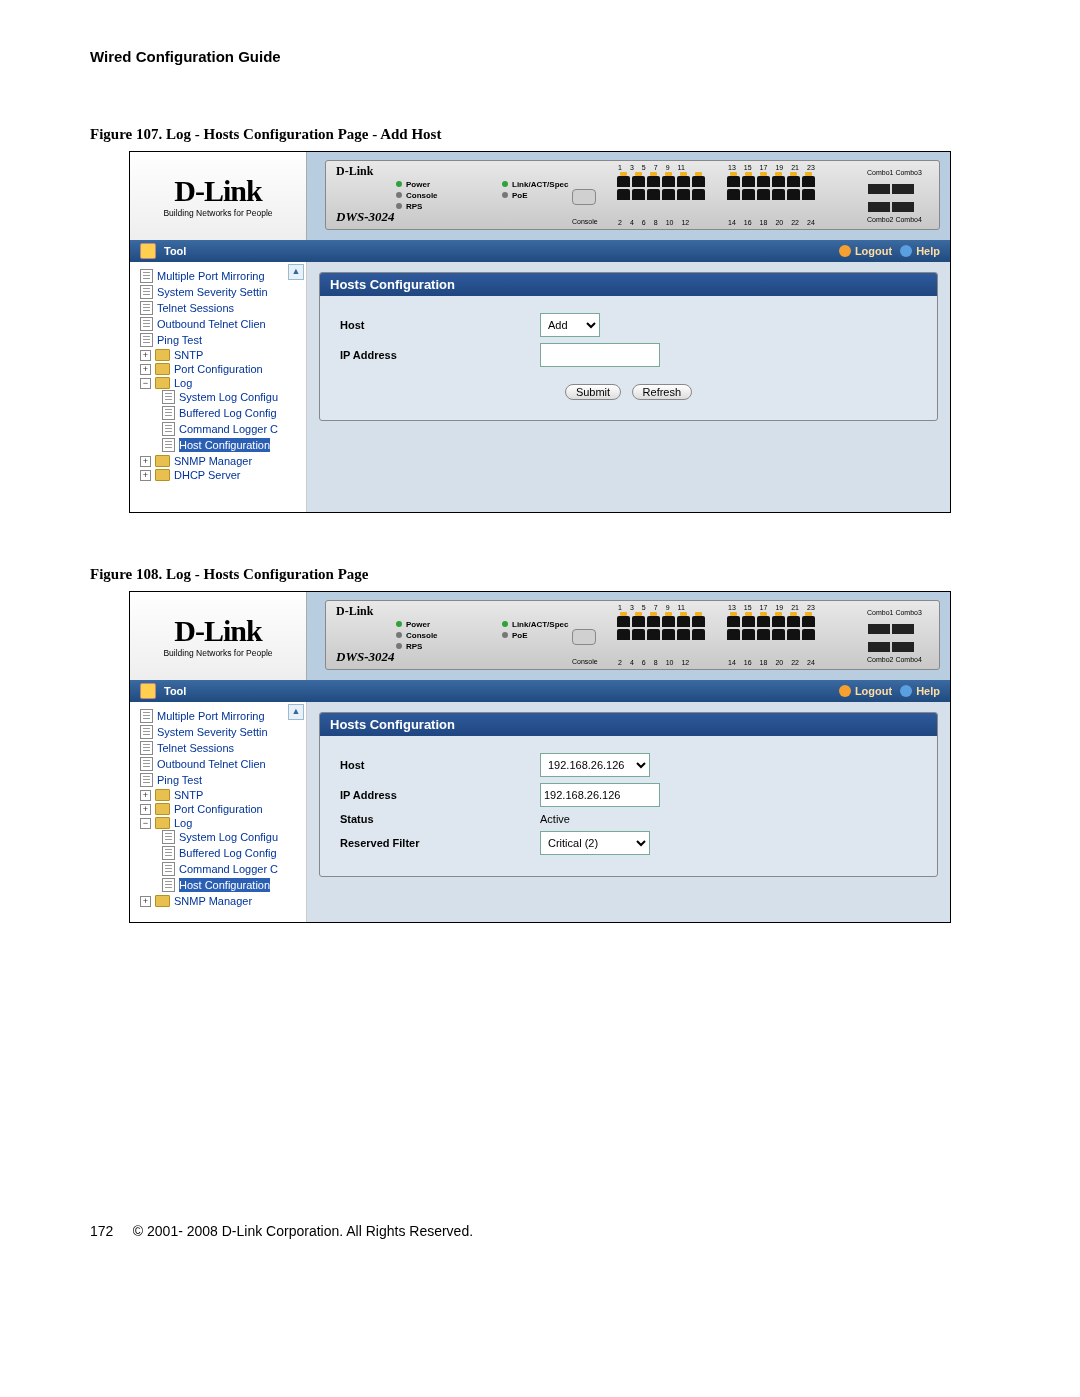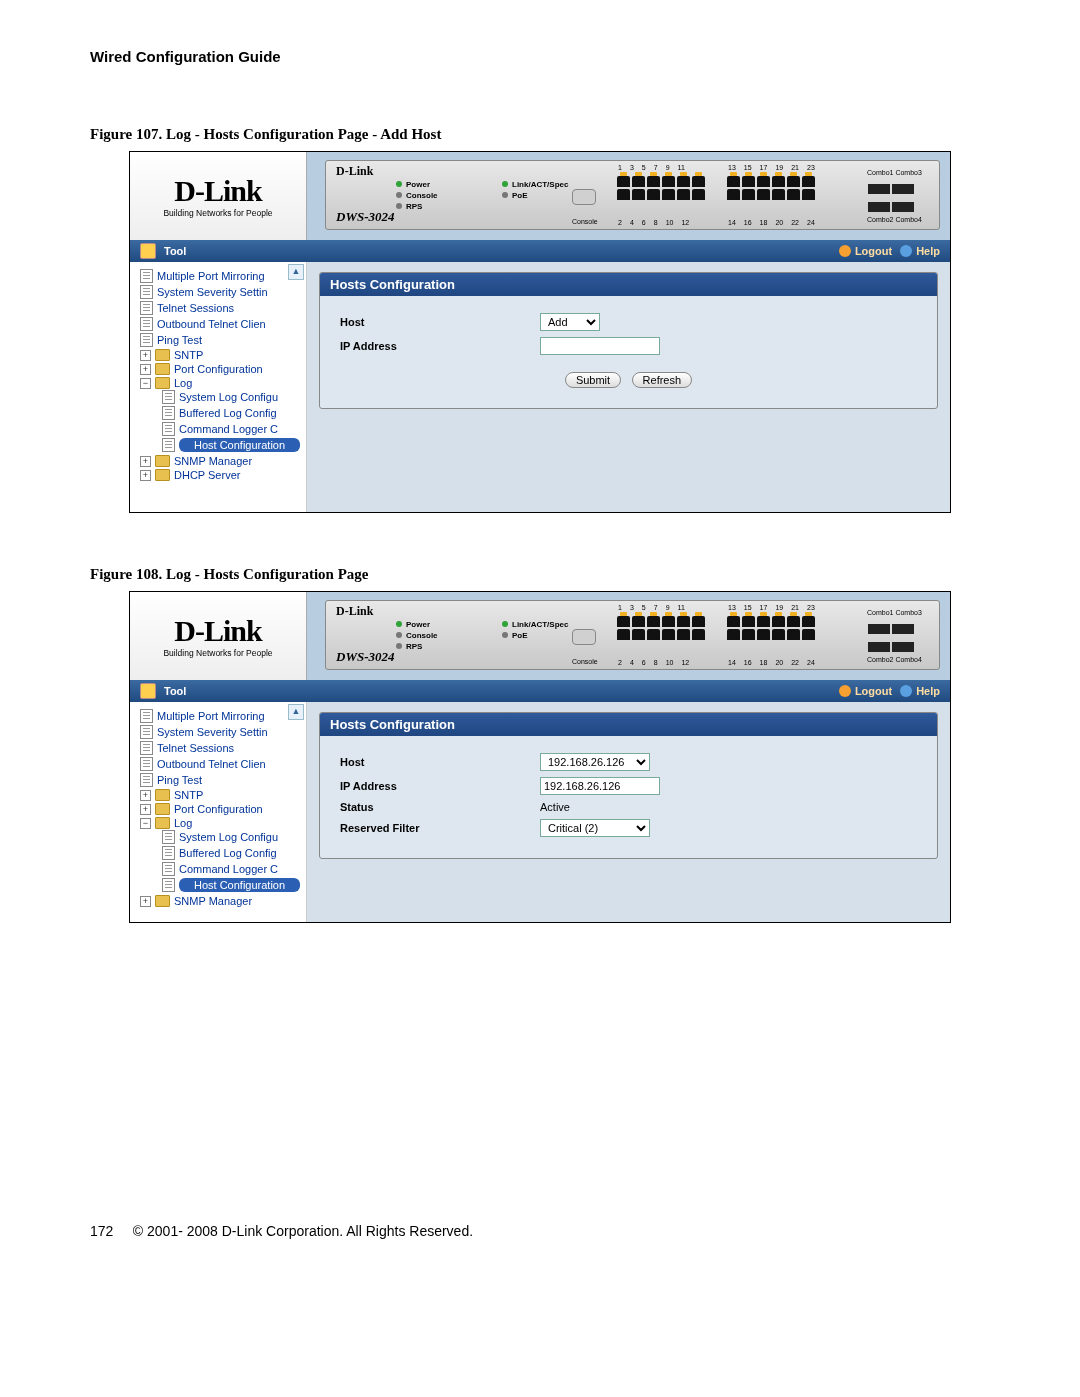--- a/index.html
+++ b/index.html
@@ -228,21 +228,21 @@
     background: #e8c050; border: 1px solid #b89020;
     border-radius: 1px;
   }
   .i-sq {
     display: inline-block; width: 9px; height: 9px;
     border: 1px solid #888; background: #fff;
     font-size: 9px; line-height: 8px; text-align: center;
     color: #333;
   }
   .tree .sel {
-    background: #2b5fb4; color: #fff; padding: 1px 15px; border-radius: 6px;
+    background: #2b5fb4; color: #fff; padding: 1px 0;
   }
   .content {
     flex: 1;
     background: #d5e0ea;
     padding: 10px 12px;
   }
   .panel {
     border: 1px solid #888;
     background: #dee7ef;
     border-radius: 3px;
@@ -266,21 +266,21 @@
   }
   .frow .lbl {
     width: 200px;
     font-weight: bold;
   }
   .frow .val { font-size: 11px; }
   .frow select, .frow input[type=text] {
     font-size: 11px;
     border: 1px solid #7a9;
     background: #fff;
-    height: 18px;
+    height: 24px;
     box-sizing: border-box;
     padding: 0 3px;
   }
   .frow .range { font-size: 11px; margin-left: 8px; }
   .btnrow {
     text-align: center;
     padding: 12px 0 2px 0;
   }
   .btnrow input[type=button] {
     font-size: 11px;

